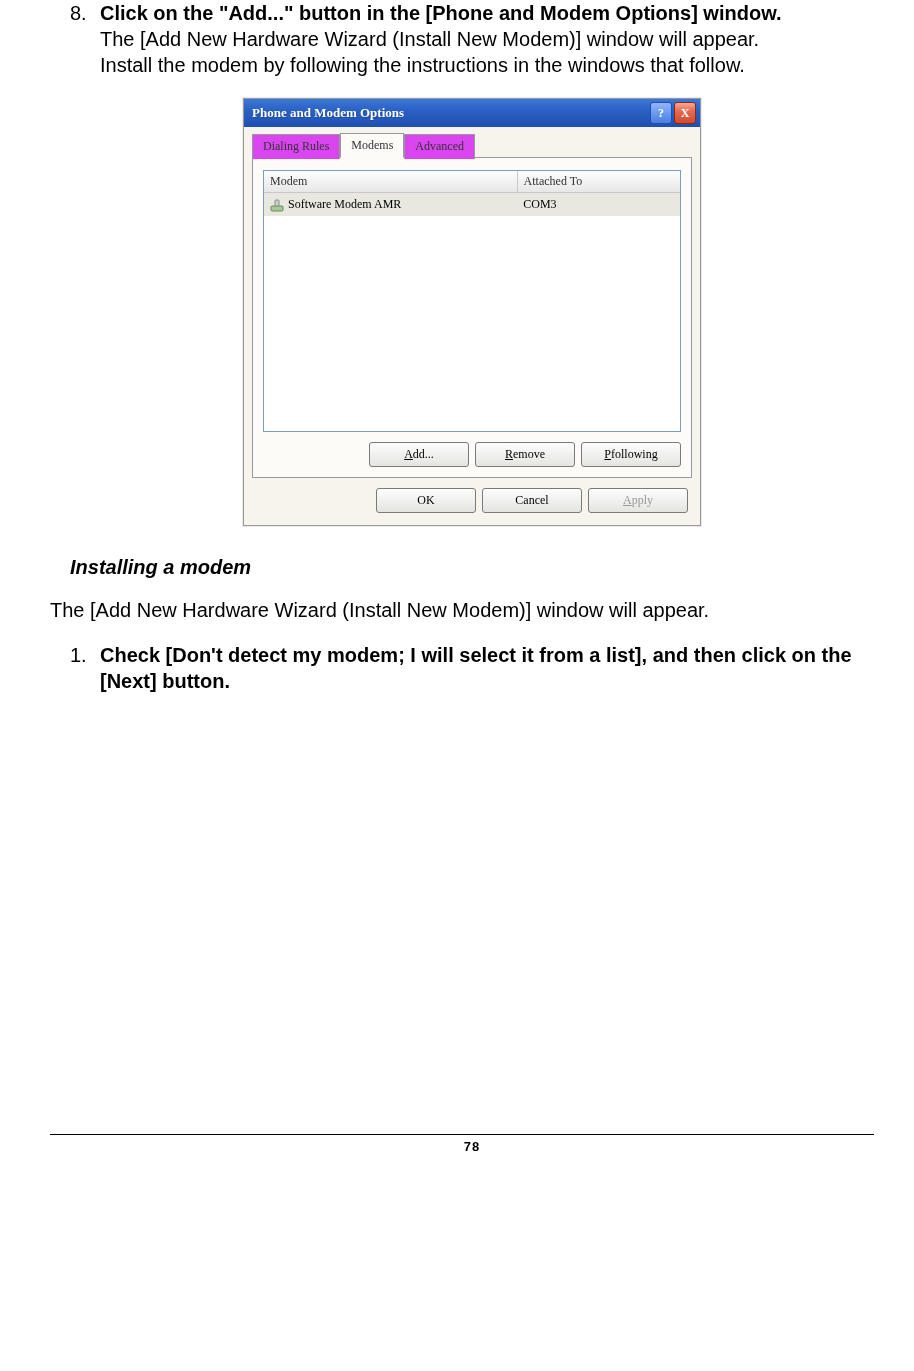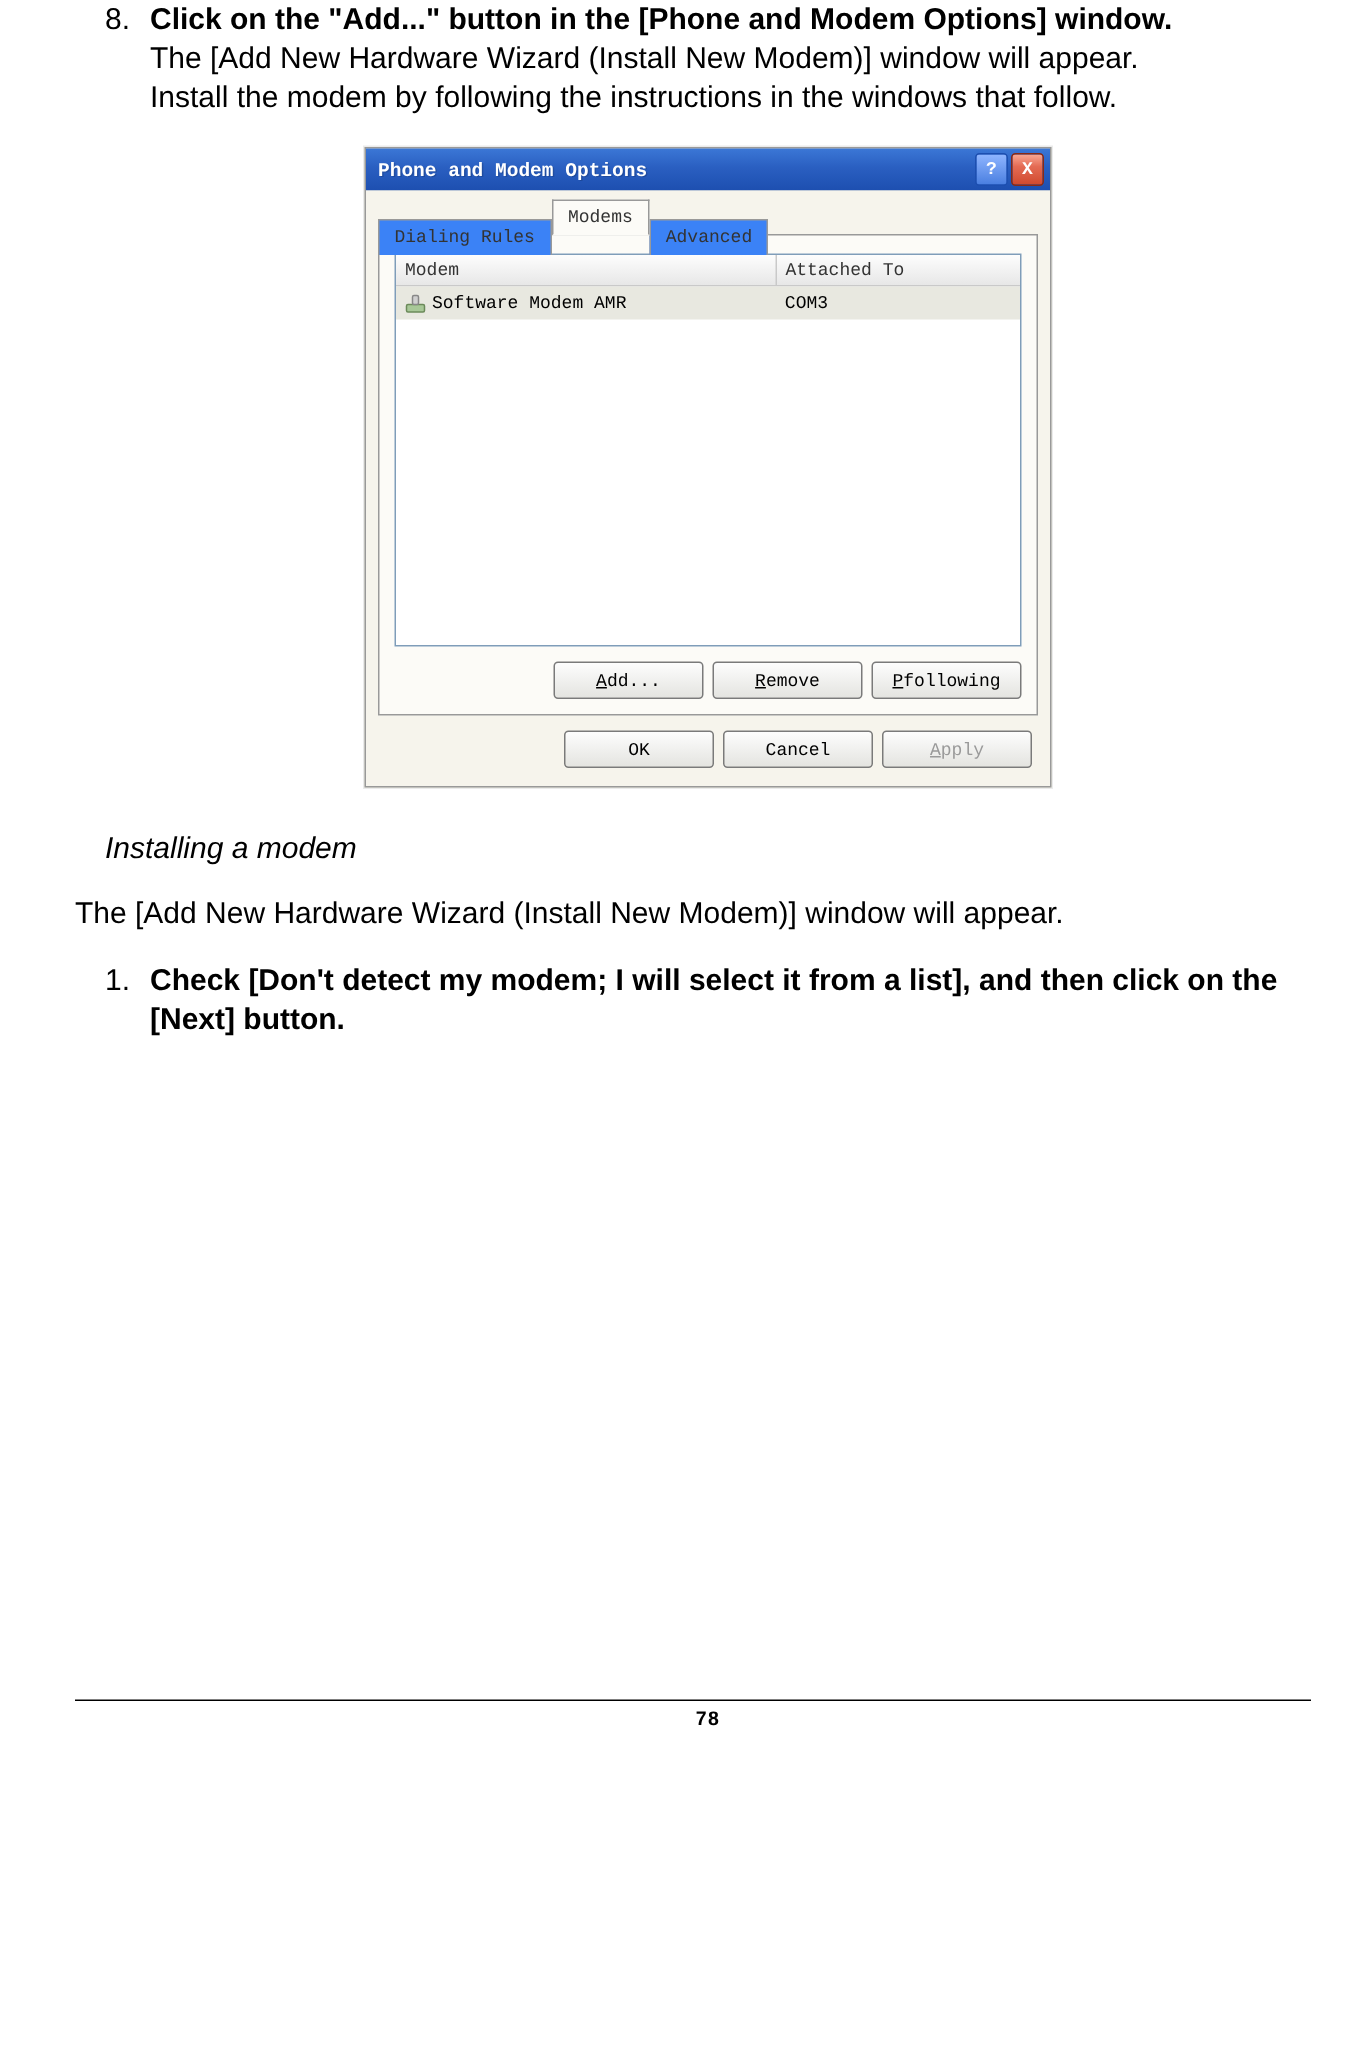--- a/index.html
+++ b/index.html
@@ -23,30 +23,30 @@
     font-size: 20px;
     line-height: 1.3;
   }
   .step-number {
     min-width: 30px;
   }
   .step-text {
     flex: 1;
   }
   .bold { font-weight: bold; }
-  .italic-bold { font-weight: normal; font-style: italic; font-size: 20px; margin-left: 20px; margin-top: 20px; margin-bottom: 20px; }
+  .italic-bold { font-weight: bold; font-style: italic; font-size: 20px; margin-left: 20px; margin-top: 20px; margin-bottom: 20px; }
   .plain-para { font-size: 20px; margin: 10px 0 20px 0; }
 
   
   .xp-window {
     width: 456px;
     margin: 16px auto 30px auto;
     border: 1px solid #999;
     background: #ece9d8;
-    font-family: Liberation Mono, monospace;
+    font-family: Liberation Serif, serif;
     box-shadow: 0 0 0 1px rgba(0,0,0,0.08);
   }
   .xp-titlebar {
     height: 28px;
     background: linear-gradient(to bottom, #3b77d6 0%, #2a5fc1 45%, #1d4fb0 100%);
     color: #fff;
     display: flex;
     align-items: center;
     padding: 0 4px 0 8px;
   }
@@ -67,25 +67,25 @@
   .xp-tabs {
     display: flex;
     position: relative;
     margin-bottom: -1px;
   }
   .xp-tab {
     font-size: 12px;
     padding: 4px 10px 4px 10px;
     border: 1px solid #999;
     border-bottom: none;
-    background: #3b82f6;
+    background: #d946ef;
     margin-right: 0px;
     color: #333;
     position: relative;
-    top: 13px;
+    top: 1px;
   }
   .xp-tab.active {
     background: #fcfbf7;
     border-bottom: 1px solid #fcfbf7;
     z-index: 2;
     top: 0;
   }
   .xp-tabcontent {
     border: 1px solid #999;
     background: #fcfbf7;

